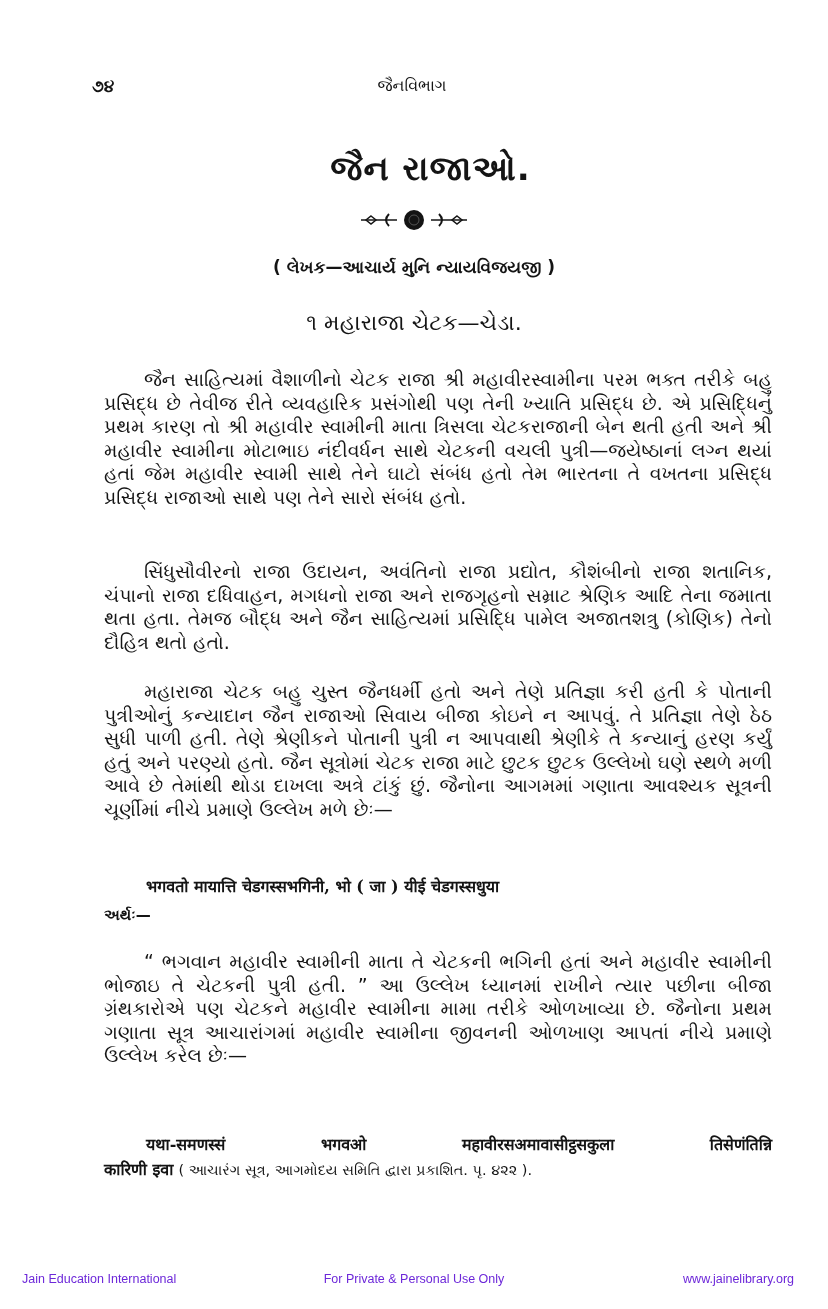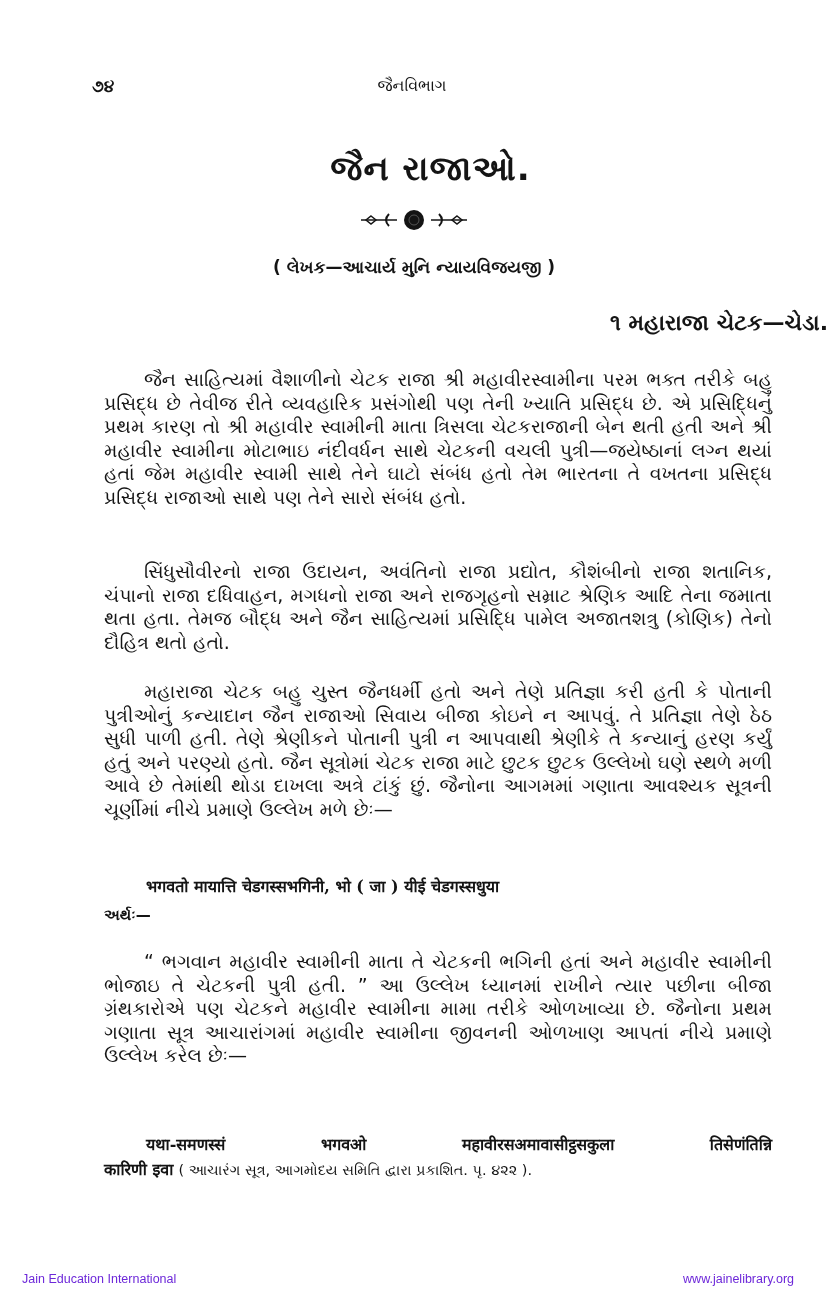--- a/index.html
+++ b/index.html
@@ -7,21 +7,21 @@
       width: 828px; height: 1309px; background: #ffffff; position: relative; overflow: hidden;
       font-family: "DejaVu Sans", sans-serif; color: #141414;
     }
     .page { position: absolute; left: 0; top: 0; width: 828px; height: 1309px; }
     .running-head { position: absolute; top: 76px; left: 92px; right: 96px; height: 24px; }
     .page-num { position: absolute; left: 0; top: 0; font-size: 17px; font-weight: bold; }
     .section-name { position: absolute; left: 0; right: 0; text-align: center; font-size: 16px; }
     .title { position: absolute; top: 148px; left: 0; right: 0; text-align: center; font-size: 34px; font-weight: bold; letter-spacing: 1px; padding-left: 33px; }
     .ornament { position: absolute; top: 208px; left: 0; right: 0; height: 24px; display: flex; justify-content: center; align-items: center; }
     .byline { position: absolute; top: 257px; left: 0; right: 0; text-align: center; font-size: 17px; font-weight: bold; }
-    .chapter-heading { position: absolute; top: 310px; left: 0; right: 0; text-align: right; font-size: 22px; font-weight: bold; }
+    .chapter-heading { position: absolute; top: 310px; left: 0; right: 0; text-align: center; font-size: 22px; font-weight: normal; }
     .body { position: absolute; left: 104px; width: 668px; font-size: 19px; line-height: 23.5px; text-align: justify; }
     .body p { margin: 0; text-indent: 2.1em; }
     #para1 { top: 368px; }
     #para2 { top: 560px; }
     #para3 { top: 680px; }
     .quote-dev { position: absolute; top: 875px; left: 146px; width: 640px; font-family: "DejaVu Serif", serif; font-weight: bold; font-size: 16px; }
     .artha { position: absolute; top: 906px; left: 104px; font-size: 15px; font-weight: bold; }
     #para4 { top: 950px; }
     .quote-dev2 { position: absolute; top: 1132px; left: 104px; width: 668px; font-family: "DejaVu Serif", serif; font-size: 16px; line-height: 25px; text-align: justify; }
     .quote-dev2 .dev { font-weight: bold; }
@@ -84,16 +84,17 @@
   <div class="quote-dev2">
     <div class="dev line1">यथा-समणस्सं भगवओ महावीरसअमावासीट्ठसकुला तिसेणंतिन्नि</div>
     <div>
       <span class="dev">कारिणी इवा</span>
       <span style="font-family: 'DejaVu Sans', sans-serif; font-size: 14.5px;">( આચારંગ સૂત્ર, આગમોદય સમિતિ દ્વારા પ્રકાશિત. પૃ. ૪૨૨ ).</span>
     </div>
   </div>
 
   <div class="footer">
     <span class="f-left">Jain Education International</span>
+    <span class="f-center">For Private &amp; Personal Use Only</span>
     <span class="f-right">www.jainelibrary.org</span>
   </div>
 
 </div>
 
 </body></html>

